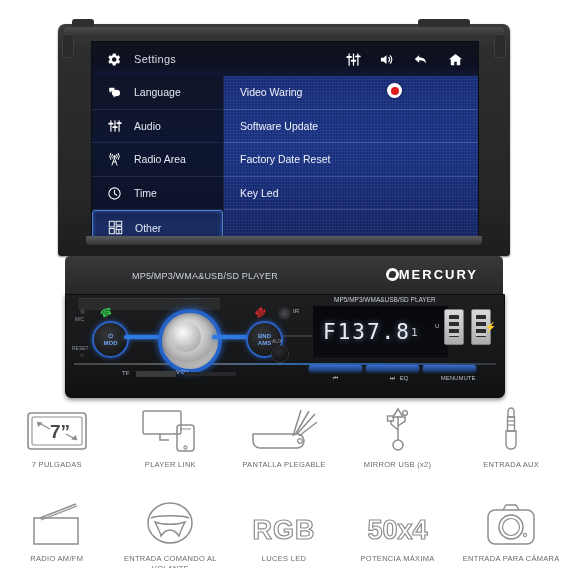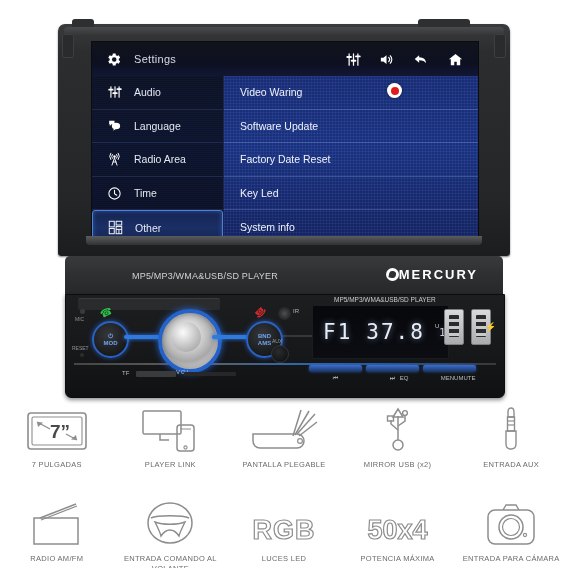--- a/index.html
+++ b/index.html
@@ -155,21 +155,21 @@
   .lbl-ir{position:absolute;left:227px;top:13px;color:#b0b3b7;font-size:6px;}
 
   .tf-slot{position:absolute;left:70px;top:76px;width:40px;height:6px;background:#3a3b3d;border-radius:1px;}
   .lbl-tf{position:absolute;left:56px;top:75px;color:#b7babe;font-size:6px;}
   .sd-slot{position:absolute;left:118px;top:77px;width:52px;height:4px;background:#26272a;border-radius:1px;}
 
   .lcd7{
     position:absolute;left:246px;top:10px;width:125px;height:52px;
     background:linear-gradient(180deg,#07080b,#0b0d12);
     border:1px solid #1b1c1f;border-radius:2px;
-    display:flex;align-items:center;padding-left:10px;gap:14px;
+    display:flex;align-items:center;padding-left:10px;gap:0;
   }
   .seg{color:#e8eef8;font-family:"DejaVu Sans Mono",monospace;font-size:21px;letter-spacing:2px;
     text-shadow:0 0 6px rgba(190,215,255,.55);}
   .seg.small{font-size:11px;opacity:.85;}
   .mp5b{position:absolute;left:268px;top:1px;color:#c9ccd0;font-size:6.5px;}
 
   .usb-wrap{position:absolute;left:378px;top:14px;display:flex;gap:7px;}
   .usb{width:18px;height:34px;background:linear-gradient(180deg,#d9dadc,#a9abad);border-radius:2px;
     border:1px solid #7c7e80;position:relative;}
   .usb:after{content:"";position:absolute;left:4px;top:5px;width:10px;height:22px;
@@ -247,41 +247,41 @@
             </span>
           </div>
         </div>
 
         <div class="ui-body">
 
           <div class="ui-side">
 
             <div class="side-item">
               <span class="si-ico">
+                <svg width="15" height="13" viewBox="0 0 24 22" fill="none" stroke="#fff" stroke-width="1.6">
+                  <path d="M3 3h9v6H7l-3 3V9H3z" fill="#fff" stroke="none"></path>
+                  <ellipse cx="14.5" cy="12" rx="7" ry="5.5" fill="#fff" stroke="none"></ellipse>
+                  <path d="M11 16l-1 4 4-3z" fill="#fff" stroke="none"></path>
+                </svg>
+              </span>
+              <span>Language</span>
+            </div>
+
+            <div class="side-item">
+              <span class="si-ico">
                 <svg width="14" height="14" viewBox="0 0 24 24" stroke="#fff" stroke-width="2" stroke-linecap="round">
                   <line x1="5" y1="3" x2="5" y2="21"></line>
                     <line x1="12" y1="3" x2="12" y2="21"></line>
                     <line x1="19" y1="3" x2="19" y2="21"></line>
                   <line x1="2" y1="8" x2="8" y2="8" stroke-width="3.2"></line>
                     <line x1="9" y1="14" x2="15" y2="14" stroke-width="3.2"></line>
                     <line x1="16" y1="7" x2="22" y2="7" stroke-width="3.2"></line>
                 </svg>
               </span>
               <span>Audio</span>
-            </div>
-
-            <div class="side-item">
-              <span class="si-ico">
-                <svg width="15" height="13" viewBox="0 0 24 22" fill="none" stroke="#fff" stroke-width="1.6">
-                  <path d="M3 3h9v6H7l-3 3V9H3z" fill="#fff" stroke="none"></path>
-                  <ellipse cx="14.5" cy="12" rx="7" ry="5.5" fill="#fff" stroke="none"></ellipse>
-                  <path d="M11 16l-1 4 4-3z" fill="#fff" stroke="none"></path>
-                </svg>
-              </span>
-              <span>Language</span>
             </div>
 
             <div class="side-item">
               <span class="si-ico">
                 <svg width="15" height="15" viewBox="0 0 24 24" fill="none" stroke="#fff" stroke-width="1.6" stroke-linecap="round">
                   <circle cx="12" cy="7" r="2" fill="#fff" stroke="none"></circle>
                   <path d="M8.5 4a5 5 0 0 0 0 6M15.5 4a5 5 0 0 1 0 6"></path>
                   <path d="M6 2a8.5 8.5 0 0 0 0 10M18 2a8.5 8.5 0 0 1 0 10"></path>
                   <path d="M12 9.5L8 21M12 9.5L16 21M9.6 16h4.8" stroke-width="1.5"></path>
                 </svg>
@@ -324,23 +324,20 @@
             </div>
             <div class="main-item">
               <span>Software Update</span>
             </div>
             <div class="main-item">
               <span>Factory Date Reset</span>
             </div>
             <div class="main-item">
               <span>Key Led</span>
             </div>
-            <div class="main-item">
-              <span>System info</span>
-            </div>
           </div>
 
         </div>
       </div>
       <div class="lcd-bottom-bevel"></div>
     </div>
 
     <div class="face-top">
       <div class="mp5">MP5/MP3/WMA&amp;USB/SD PLAYER</div>
       <div class="brand">

